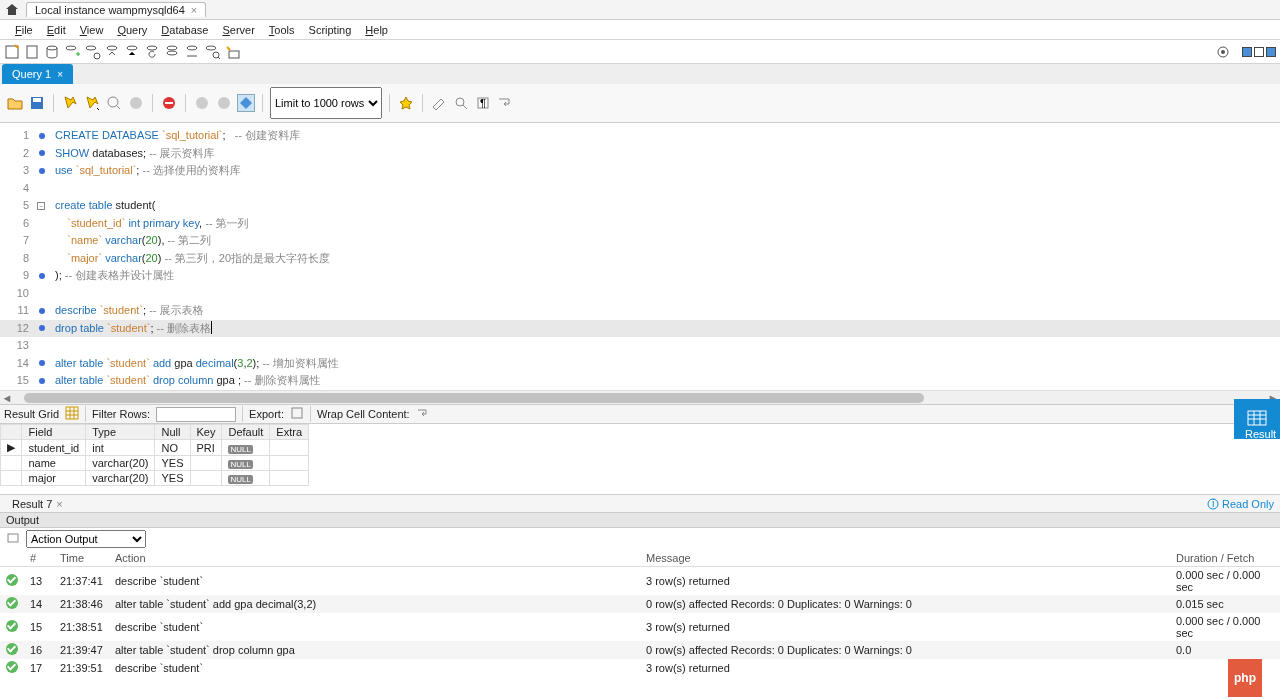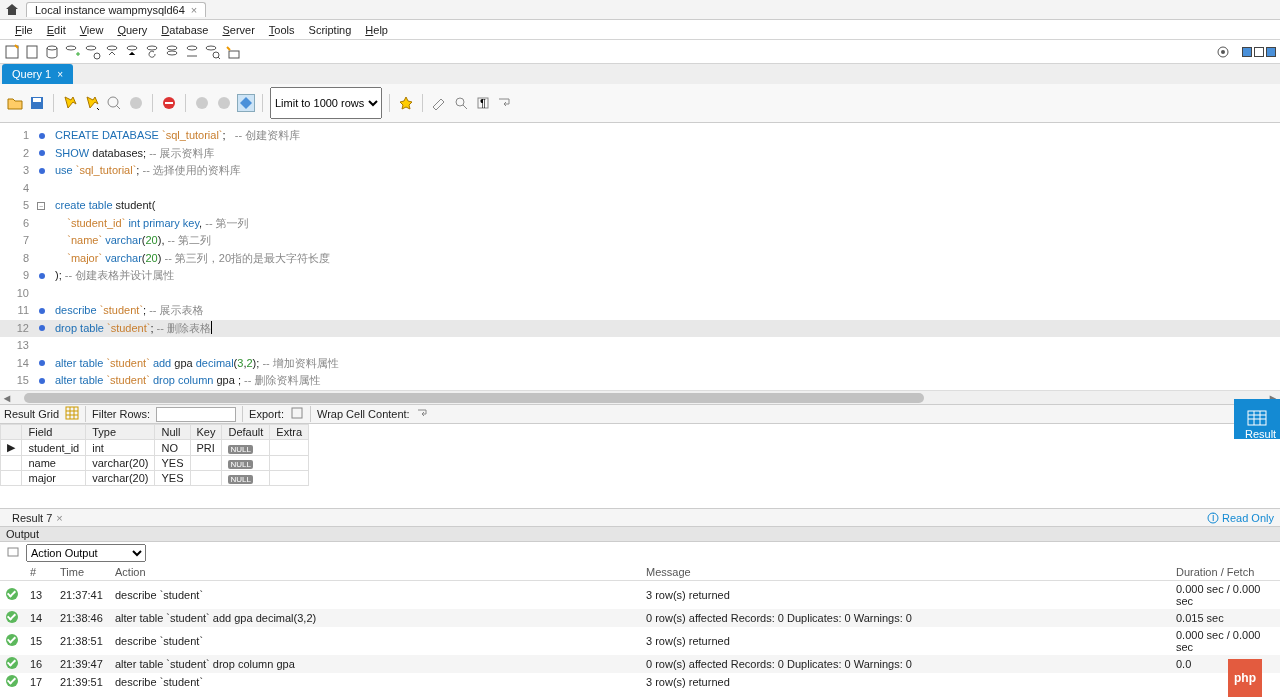--- a/index.html
+++ b/index.html
@@ -39,21 +39,21 @@
 .result-toolbar { display: flex; align-items: center; border-top: 1px solid #ccc; border-bottom: 1px solid #ccc; padding: 2px 4px; gap: 6px; background: #f5f5f5; height: 20px; }
 .result-toolbar input { height: 15px; width: 80px; border: 1px solid #aaa; }
 .result-toolbar .sep { width: 1px; height: 16px; background: #ccc; }
 .result-right-icons { margin-left: auto; display: flex; gap: 2px; align-items: center; }
 .result-grid-btn { position: absolute; right: 0; top: 399px; background: #148ad3; color: #fff; width: 46px; height: 40px; font-size: 9px; padding: 11px; }
 .result-grid-btn .grid-ico { display: block; margin: 0 auto 2px; }
 .rg-table { border-collapse: collapse; margin: 0; }
 .rg-table th, .rg-table td { border: 1px solid #ddd; padding: 1px 6px; text-align: left; font-size: 11px; height: 15px; }
 .rg-table th { background: #f0f0f0; font-weight: normal; }
 .null-badge { background: #888; color: #fff; font-size: 8px; padding: 0 2px; border-radius: 2px; }
-.result-tab-bar { border-top: 1px solid #ccc; padding: 2px 6px; display: flex; align-items: flex-end; background: #f5f5f5; height: 18px; margin-top: 22px; }
+.result-tab-bar { border-top: 1px solid #ccc; padding: 2px 6px; display: flex; align-items: flex-end; background: #f5f5f5; height: 18px; margin-top: 8px; }
 .result-tab-bar .rtab { padding: 0 6px; display: flex; gap: 4px; align-items: center; }
 .result-tab-bar .readonly { margin-left: auto; color: #148ad3; display: flex; align-items: center; gap: 3px; }
 .output-header { background: #e5e5e5; padding: 1px 6px; border-top: 1px solid #ccc; border-bottom: 1px solid #ccc; height: 16px; }
 .output-toolbar { display: flex; align-items: center; padding: 3px 6px; gap: 6px; height: 22px; }
 .output-toolbar select { height: 18px; font-size: 11px; width: 120px; }
 .output-table { width: 100%; border-collapse: collapse; }
 .output-table th { text-align: left; font-weight: normal; padding: 1px 6px; border-bottom: 1px solid #ddd; color: #555; height: 16px; }
 .output-table td { padding: 2px 6px; height: 18px; }
 .output-table tr.odd { background: #f5f5f5; }
 .status-ok { display: inline-block; width: 12px; height: 12px; background: #5cb85c; border-radius: 50%; position: relative; }

